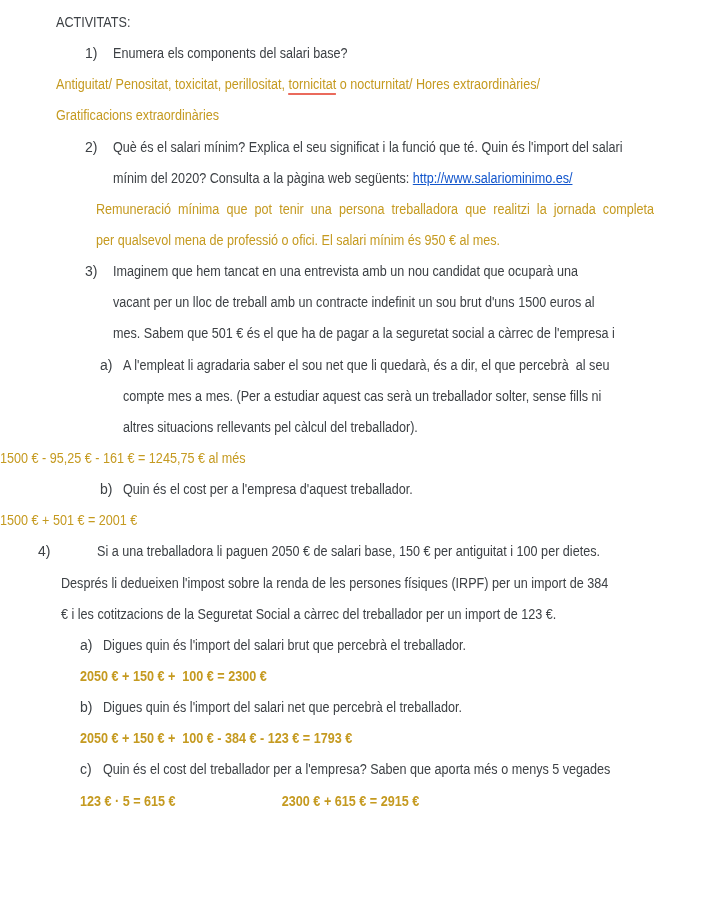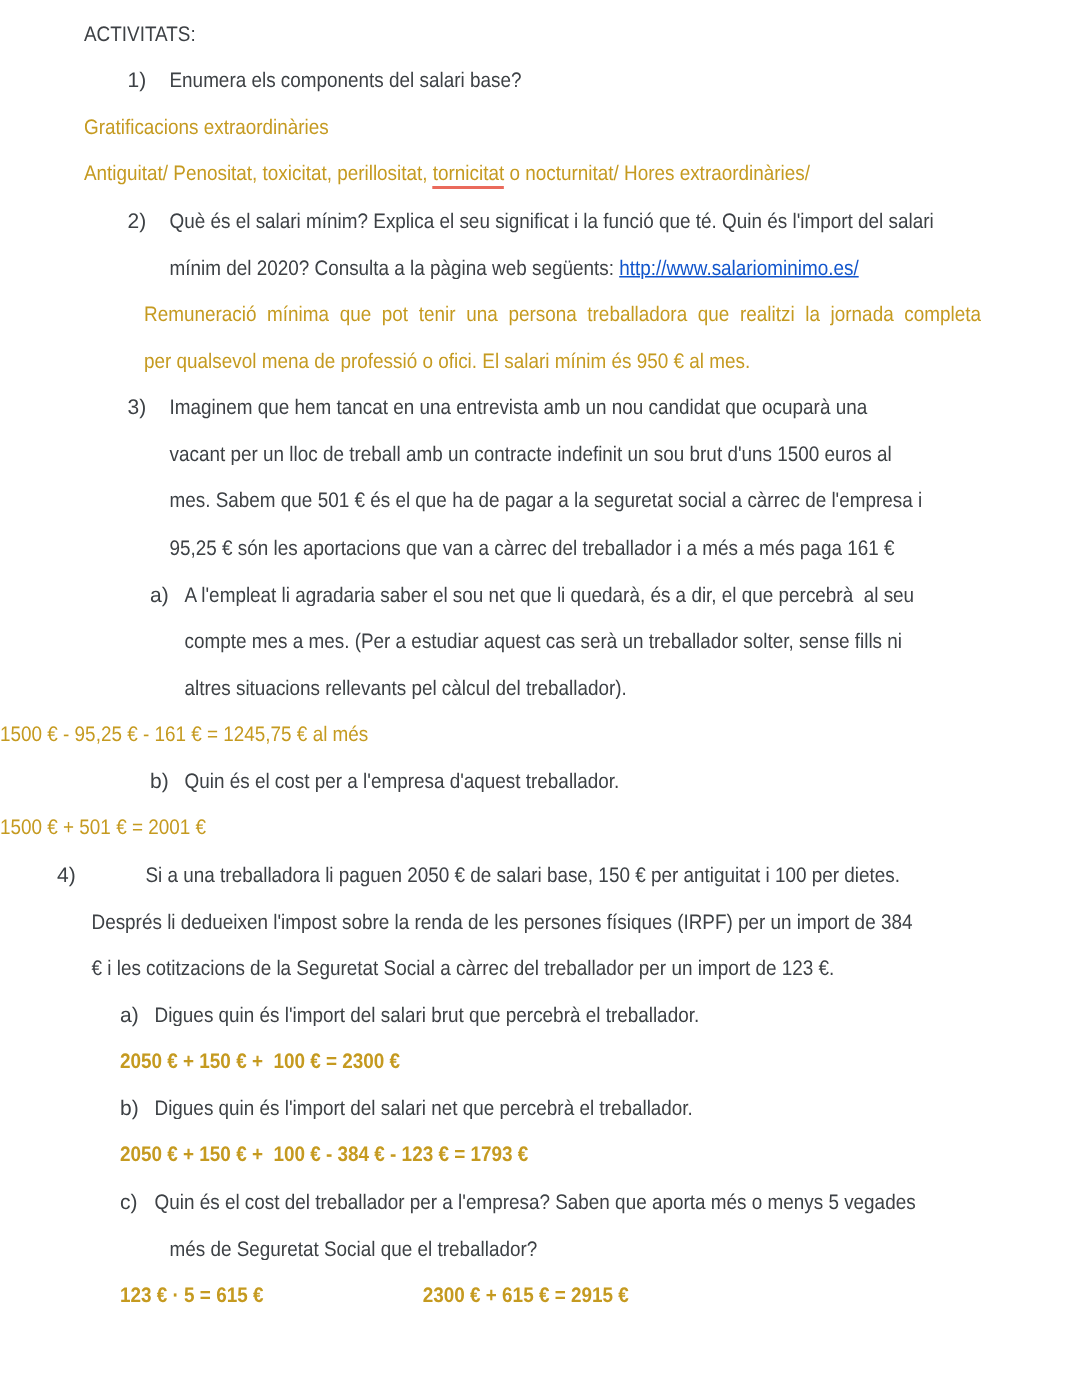--- a/index.html
+++ b/index.html
@@ -41,49 +41,47 @@
 </style>
 </head>
 <body>
 
 <div class="page">
 
   <div class="line x56"><span class="t">ACTIVITATS:</span></div>
 
   <div class="line x113"><span class="marker m85">1)</span><span class="t">Enumera els components del salari base?</span></div>
 
+  <div class="line x56 ans"><span class="t"><span>Antiguitat/ Penositat, toxicitat, perillositat, </span><span class="misspelled">tornicitat</span><span> o nocturnitat/ Hores extraordinàries/</span></span></div>
   <div class="line x56 ans"><span class="t">Gratificacions extraordinàries</span></div>
-  <div class="line x56 ans"><span class="t"><span>Antiguitat/ Penositat, toxicitat, perillositat, </span><span class="misspelled">tornicitat</span><span> o nocturnitat/ Hores extraordinàries/</span></span></div>
 
   <div class="line x113"><span class="marker m85">2)</span><span class="t">Què és el salari mínim? Explica el seu significat i la funció que té. Quin és l'import del salari</span></div>
   <div class="line x113"><span class="t"><span>mínim del 2020? Consulta a la pàgina web següents: </span><a class="link">http://www.salariominimo.es/</a></span></div>
 
   <div class="line x63 ans just"><span class="t">Remuneració mínima que pot tenir una persona treballadora que realitzi la jornada completa</span></div>
   <div class="line x63 ans"><span class="t">per qualsevol mena de professió o ofici. El salari mínim és 950 € al mes.</span></div>
 
   <div class="line x113"><span class="marker m85">3)</span><span class="t">Imaginem que hem tancat en una entrevista amb un nou candidat que ocuparà una</span></div>
   <div class="line x113"><span class="t">vacant per un lloc de treball amb un contracte indefinit un sou brut d'uns 1500 euros al</span></div>
   <div class="line x113"><span class="t">mes. Sabem que 501 € és el que ha de pagar a la seguretat social a càrrec de l'empresa i</span></div>
-  <div class="line x113"><span class="t">95,25 € són les aportacions que van a càrrec del treballador i a més a més paga 161 €</span></div>
 
   <div class="line x123"><span class="marker m100">a)</span><span class="t">A l'empleat li agradaria saber el sou net que li quedarà, és a dir, el que percebrà  al seu</span></div>
   <div class="line x123"><span class="t">compte mes a mes. (Per a estudiar aquest cas serà un treballador solter, sense fills ni</span></div>
   <div class="line x123"><span class="t">altres situacions rellevants pel càlcul del treballador).</span></div>
   <div class="line x105 ans"><span class="t">1500 € - 95,25 € - 161 € = 1245,75 € al més</span></div>
 
   <div class="line x123"><span class="marker m100">b)</span><span class="t">Quin és el cost per a l'empresa d'aquest treballador.</span></div>
   <div class="line x105 ans"><span class="t">1500 € + 501 € = 2001 €</span></div>
 
   <div class="line x97"><span class="marker m38">4)</span><span class="t">Si a una treballadora li paguen 2050 € de salari base, 150 € per antiguitat i 100 per dietes.</span></div>
   <div class="line x23"><span class="t">Després li dedueixen l'impost sobre la renda de les persones físiques (IRPF) per un import de 384</span></div>
   <div class="line x23"><span class="t">€ i les cotitzacions de la Seguretat Social a càrrec del treballador per un import de 123 €.</span></div>
 
   <div class="line x103"><span class="marker m80">a)</span><span class="t">Digues quin és l'import del salari brut que percebrà el treballador.</span></div>
   <div class="line x80 ans"><span class="t">2050 € + 150 € +  100 € = 2300 €</span></div>
 
   <div class="line x103"><span class="marker m80">b)</span><span class="t">Digues quin és l'import del salari net que percebrà el treballador.</span></div>
   <div class="line x80 ans"><span class="t">2050 € + 150 € +  100 € - 384 € - 123 € = 1793 €</span></div>
 
   <div class="line x103"><span class="marker m80">c)</span><span class="t">Quin és el cost del treballador per a l'empresa? Saben que aporta més o menys 5 vegades</span></div>
-  <div class="line x113"><span class="t">més de Seguretat Social que el treballador?</span></div>
   <div class="line x80 ans"><span class="t"><span>123 € · 5 = 615 €</span><span class="gap"></span><span>2300 € + 615 € = 2915 €</span></span></div>
 
 </div>
 
 </body></html>

